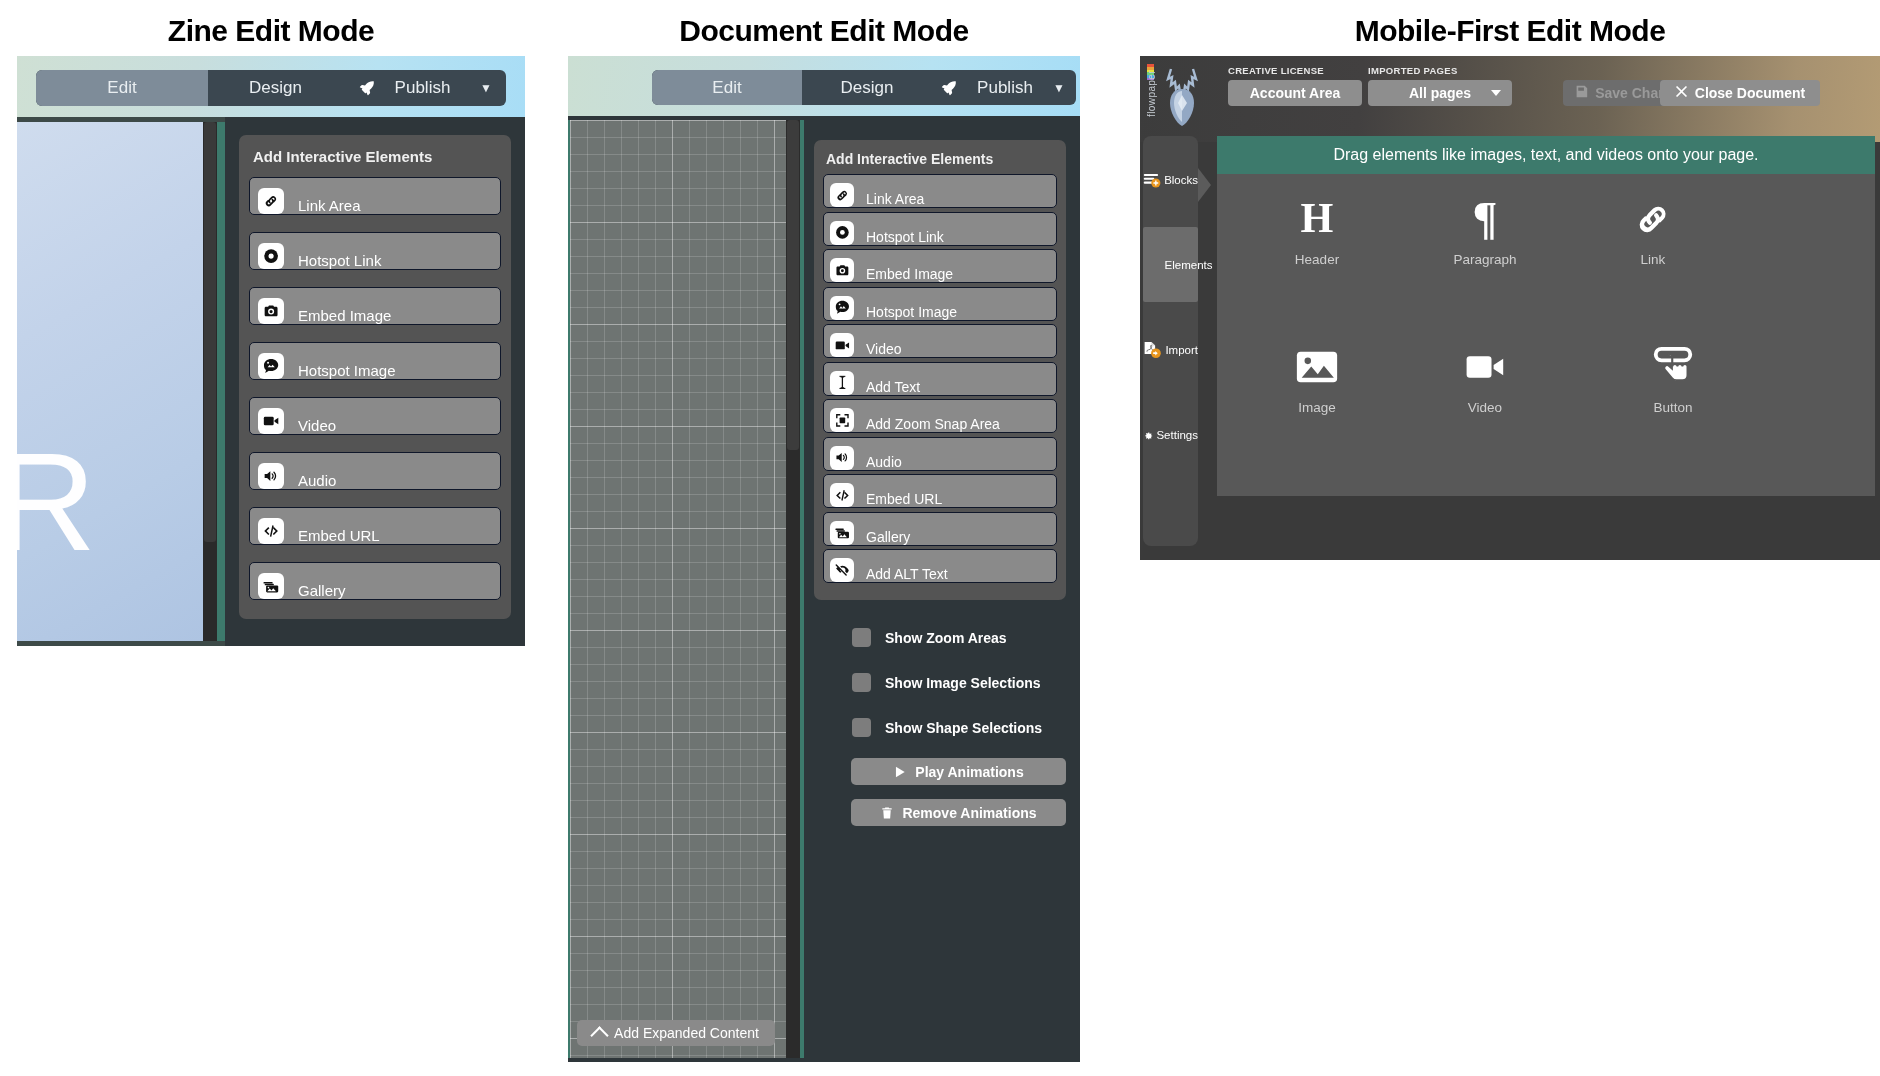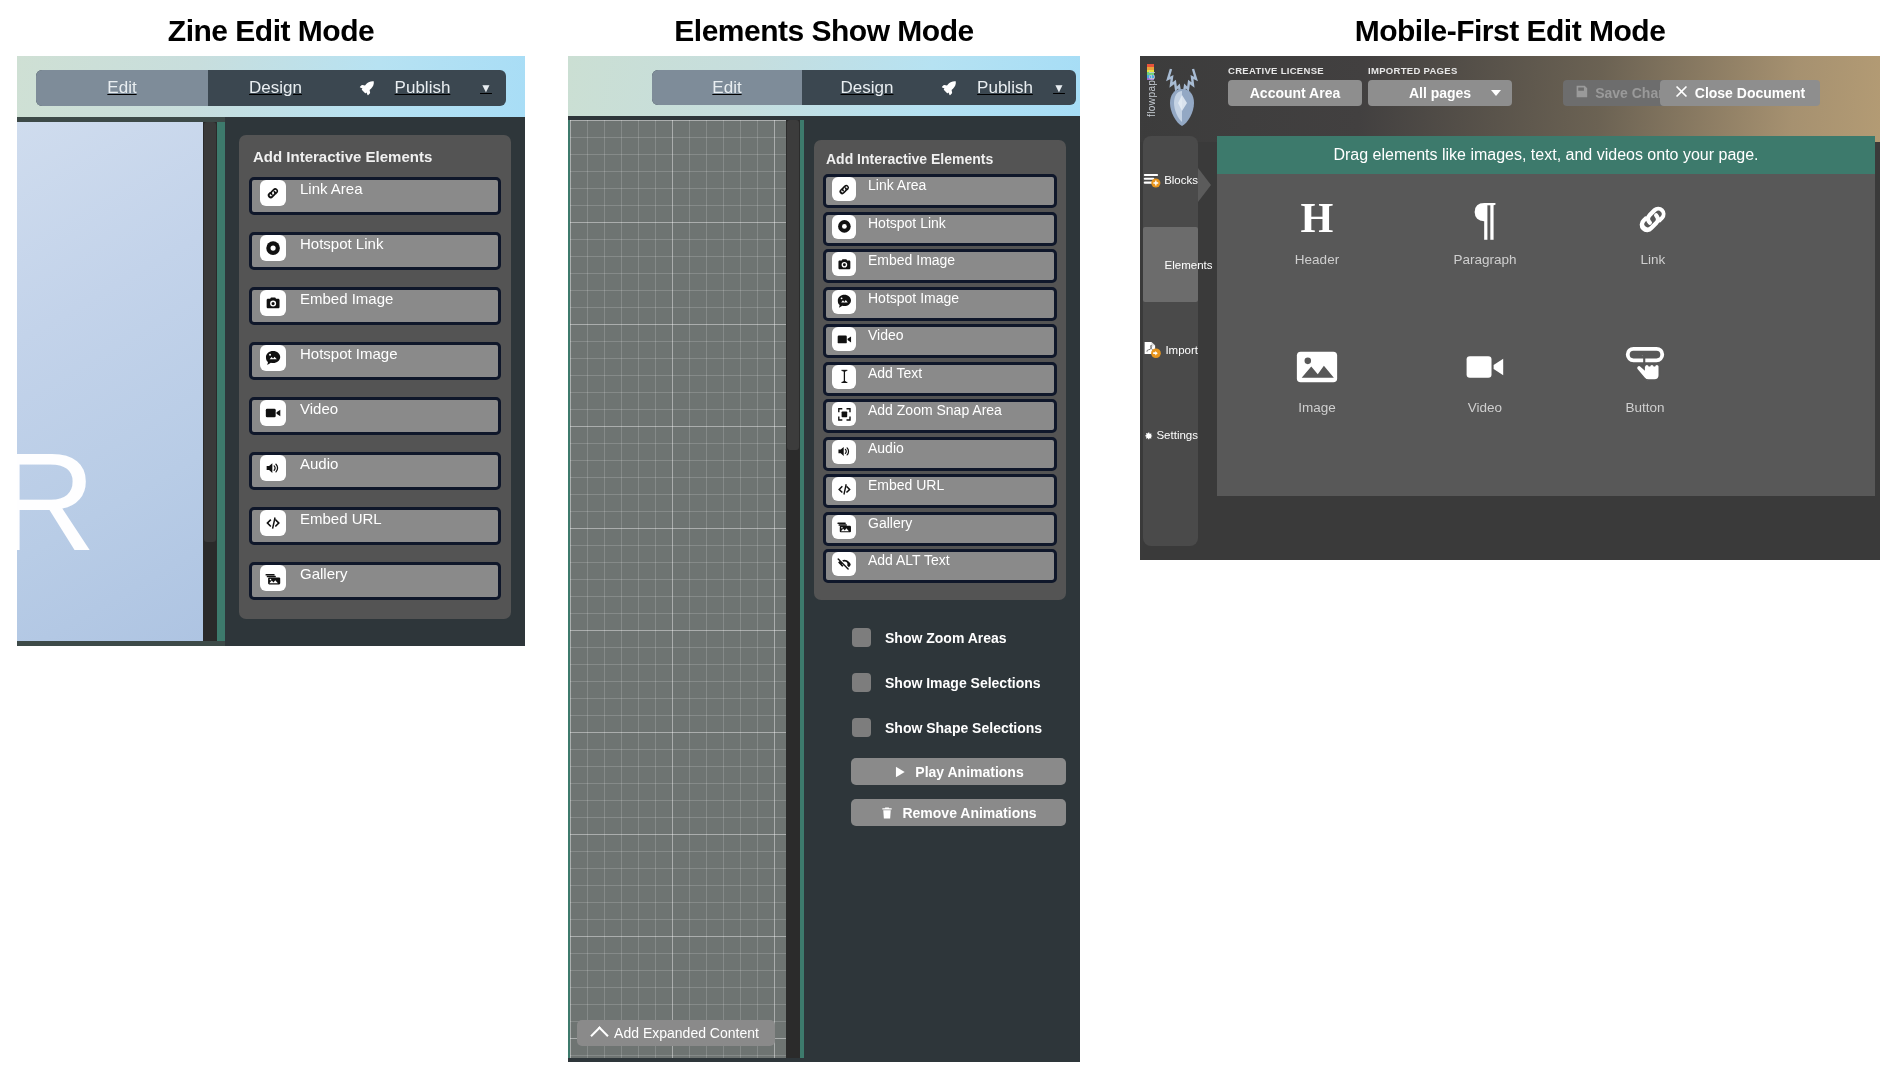--- a/index.html
+++ b/index.html
@@ -7,40 +7,40 @@
 
   .panel-title{
     position:absolute;font-weight:bold;color:#000;text-align:center;
     font-family:"Liberation Sans",sans-serif;font-size:30px;letter-spacing:-0.5px;white-space:nowrap;
   }
 
   
   #panel1{position:absolute;left:17px;top:56px;width:508px;height:590px;overflow:hidden;}
   .zine-topbar{position:absolute;left:0;top:0;width:508px;height:61px;
      background:linear-gradient(100deg,#cfe0d4 0%,#c8dedd 35%,#b7e2f2 70%,#a8ddf6 100%);}
-  .modebar{position:absolute;left:19px;top:14px;width:470px;height:36px;background:#3b4750;border-radius:6px;display:flex;align-items:stretch;text-decoration:underline;}
+  .modebar{position:absolute;left:19px;top:14px;width:470px;height:36px;background:#3b4750;border-radius:6px;display:flex;align-items:stretch;}
   .modebtn{flex:0 0 auto;display:flex;align-items:center;justify-content:center;color:#e9eef1;font-size:17px;}
   .modebtn.edit{width:172px;background:#7e8c99;border-radius:6px 0 0 6px;}
   .modebtn.design{width:135px;}
   .modebtn.publish{width:123px;gap:20px;}
   .modebtn.caret{width:40px;font-size:12px;}
   .rocket{display:inline-block;width:16px;height:16px;}
 
   .zine-body{position:absolute;left:0;top:61px;width:508px;height:529px;background:#3d4a48;}
   .zine-page{position:absolute;left:0;top:5px;width:186px;height:519px;
      background:linear-gradient(150deg,#cfdcee 0%,#c3d3ea 35%,#b8cce6 70%,#aec4e2 100%);}
   .zine-letter{position:absolute;left:-22px;top:310px;font-size:140px;color:#fefeff;font-family:"Liberation Sans",sans-serif;font-weight:400;line-height:1;}
   .zine-scroll{position:absolute;left:186px;top:5px;width:14px;height:519px;background:#2a2a2a;}
   .zine-scroll .thumb{position:absolute;left:1px;top:0;width:12px;height:420px;background:#3a3a3a;border-radius:3px;}
   .zine-rightstrip{position:absolute;left:200px;top:5px;width:8px;height:519px;background:#3d7a6c;}
   .zine-panelwrap{position:absolute;left:208px;top:0;width:300px;height:529px;background:#2e363a;}
 
   .addpanel{position:absolute;background:#545454;border-radius:7px;}
   .addpanel-h{color:#f0f0f0;font-size:15px;font-weight:600;}
-  .elem-btn{background:#8a8a8a;border-radius:5px;display:flex;align-items:flex-start;border:3px solid #0f172a;box-sizing:border-box;}
+  .elem-btn{background:#8a8a8a;border-radius:5px;display:flex;align-items:flex-end;border:1px solid #0f172a;box-sizing:border-box;}
   .elem-ico{background:#fff;border-radius:6px;display:flex;align-items:center;justify-content:center;flex:0 0 auto;color:#111;}
   .elem-lbl{color:#fff;font-size:15px;}
 
   #p1-add{left:14px;top:18px;width:272px;height:484px;}
   #p1-add .addpanel-h{position:absolute;left:14px;top:13px;}
   #p1-add .elem-btn{position:absolute;left:10px;width:252px;height:38px;}
   #p1-add .elem-ico{width:26px;height:26px;margin-left:8px;}
   #p1-add .elem-lbl{margin-left:14px;}
 
   
@@ -109,21 +109,21 @@
      display:flex;align-items:center;justify-content:center;color:#fff;font-size:16px;}
   .mf-stage{position:absolute;left:77px;top:118px;width:658px;height:322px;background:#585858;}
   .mf-cell{position:absolute;width:140px;display:flex;flex-direction:column;align-items:center;gap:10px;}
   .mf-cell .cl{color:#cfcfcf;font-size:13.5px;}
   .mf-icon{height:46px;display:flex;align-items:center;justify-content:center;color:#fff;}
 </style>
 </head>
 <body>
 
 <div class="panel-title" style="left:17px;top:14px;width:508px;">Zine Edit Mode</div>
-<div class="panel-title" style="left:568px;top:14px;width:512px;">Elements Show Mode</div>
+<div class="panel-title" style="left:568px;top:14px;width:512px;">Document Edit Mode</div>
 <div class="panel-title" style="left:1140px;top:14px;width:740px;">Mobile-First Edit Mode</div>
 
 <div id="panel1">
   <div class="zine-topbar">
     <div class="modebar">
       <div class="modebtn edit">
           <span>Edit</span>
         </div>
       <div class="modebtn design">
           <span>Design</span>
@@ -572,21 +572,21 @@
       </div>
       <div class="mf-cell" style="left: 198px; top: 170px;">
         <span class="mf-icon" style="width:48px">
           <svg width="100%" height="100%" viewBox="0 0 24 24" fill="#fff">
             <rect x="2.4" y="6.4" width="13" height="11.2" rx="1.7"></rect>
             <path d="M16.5 11l5-3.3v8.6l-5-3.3z"></path>
           </svg>
         </span>
         <span class="cl">Video</span>
       </div>
-      <div class="mf-cell" style="left: 358px; top: 170px;">
+      <div class="mf-cell" style="left: 386px; top: 170px;">
         <span class="mf-icon" style="width:48px">
           <svg width="100%" height="100%" viewBox="0 0 24 24" fill="#fff">
             <rect x="3" y="2.5" width="18" height="6" rx="3" fill="none" stroke="#fff" stroke-width="2"></rect>
             <path d="M11.5 6.5v6.4l-1.6-1.4a1.4 1.4 0 0 0-2 2l3.6 4.2c.6.8 1.4 1.2 2.4 1.2h3c1.5 0 2.6-1.1 2.6-2.6v-4.5a1.3 1.3 0 0 0-2.6 0 1.3 1.3 0 0 0-2.6 0 1.3 1.3 0 0 0-2.6 0V6.5a1.1 1.1 0 0 0-2.2 0z" fill="#fff" stroke="#585858" stroke-width=".9"></path>
           </svg>
         </span>
         <span class="cl">Button</span>
       </div>
     </div>
 </div>

